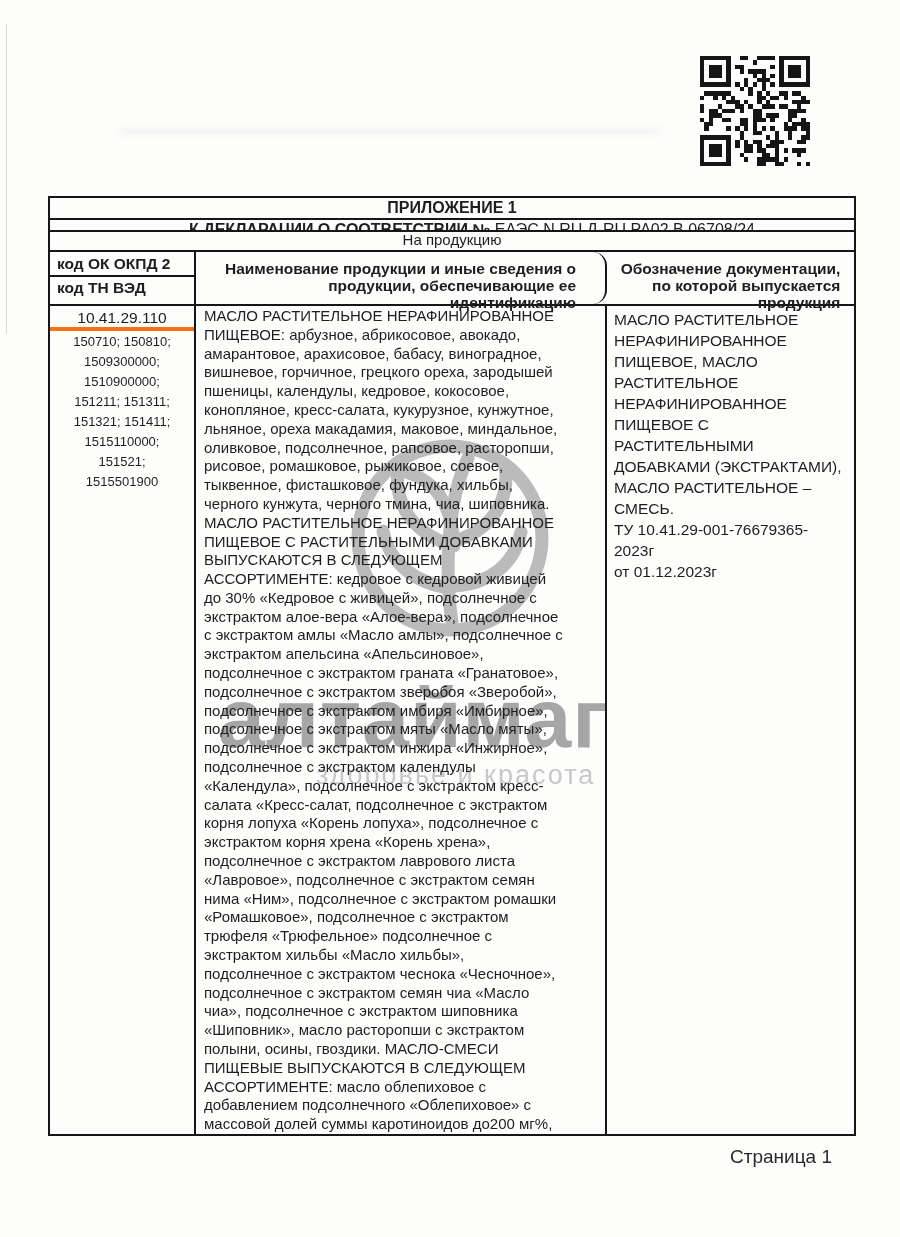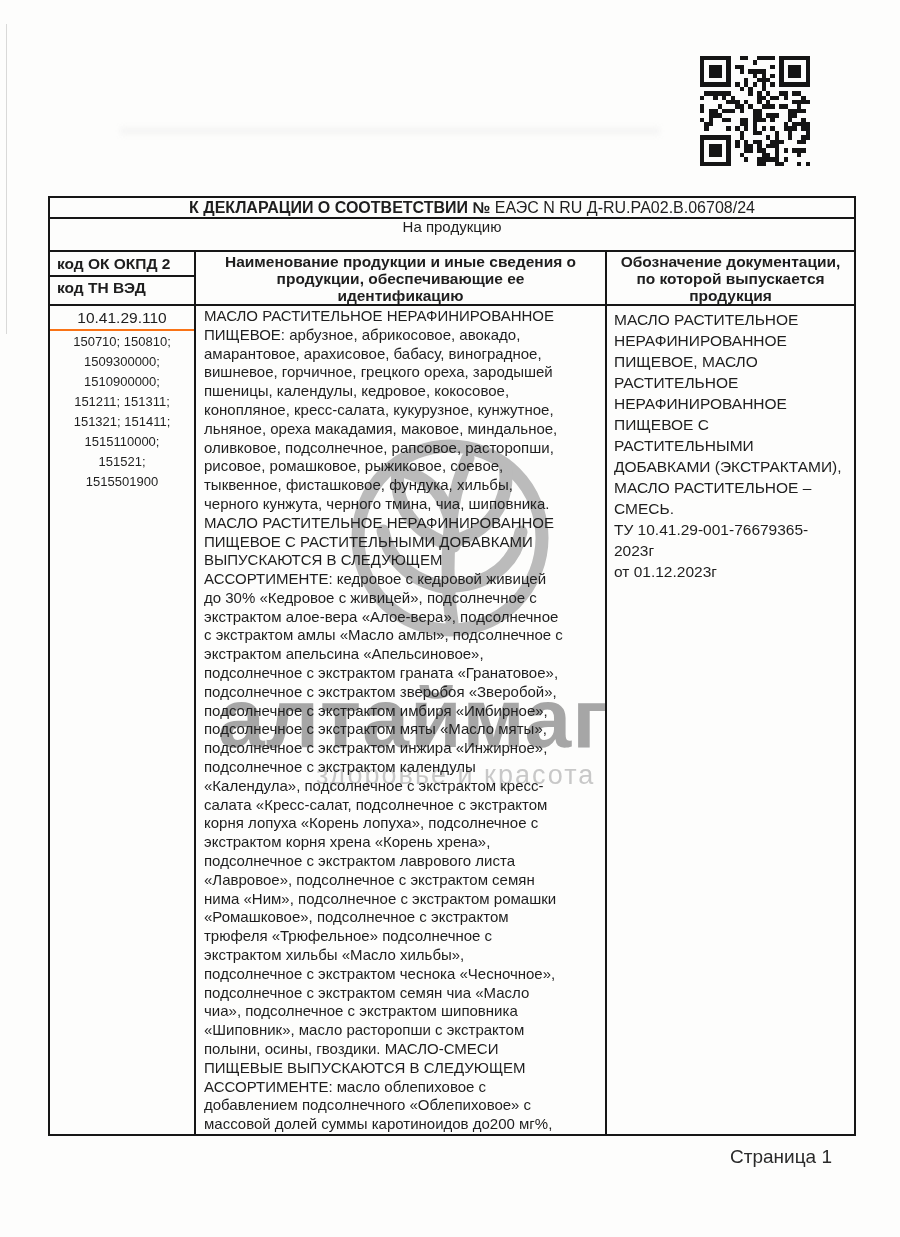--- a/index.html
+++ b/index.html
@@ -38,23 +38,23 @@
   .t-subtitle{height:22px;line-height:20px;text-align:center;font-size:16px;white-space:nowrap;overflow:hidden;padding-left:40px;}
   .t-subtitle .b{font-weight:bold;}
   .t-scope{height:36px;line-height:16px;text-align:center;font-size:15px;}
   .t-header{height:54px;display:flex;font-weight:bold;}
   .t-data{flex:1;display:flex;border-bottom:none;}
   .c1{width:146px;box-sizing:border-box;border-right:2px solid #161616;}
   .c2{width:411px;box-sizing:border-box;border-right:2px solid #161616;}
   .c3{flex:1;box-sizing:border-box;}
   .h-c1-top{height:25px;line-height:23px;box-sizing:border-box;border-bottom:2px solid #161616;padding-left:7px;font-size:15.5px;}
   .h-c1-bottom{height:24px;line-height:22px;padding-left:7px;font-size:15.5px;}
-  .h-center{display:flex;align-items:flex-start;justify-content:center;text-align:center;
-    font-size:15.5px;line-height:17px;padding-top:1px;white-space:pre-line;}
-  .okpd{height:25px;line-height:24px;box-sizing:border-box;border-bottom:2px solid #f97316;
+  .h-center{display:flex;align-items:flex-start;justify-content:center;text-align:right;
+    font-size:15.5px;line-height:17px;padding-top:8px;white-space:pre-line;border-radius:14px;}
+  .okpd{height:25px;line-height:24px;box-sizing:border-box;border-bottom:4px solid #f97316;
     text-align:center;font-size:15.5px;}
   .tnved{text-align:center;font-size:13px;line-height:20px;padding-top:1px;white-space:pre-line;}
   .product{padding:1px 8px 0 8px;font-size:15px;line-height:18.8px;white-space:pre-line;}
   .docs{padding:3px 6px 0 7px;font-size:15.5px;line-height:21px;white-space:pre-line;}
   
   .page-number{position:absolute;right:68px;top:1146px;font-size:19px;color:#2a2a2a;}
 </style>
 </head>
 <body>
 
@@ -362,20 +362,21 @@
       <path d="M110 104 C 146 92, 162 62, 157 30"></path>
       <path d="M103 152 C 68 148, 42 128, 35 95"></path>
       <path d="M107 150 C 141 148, 167 128, 173 96"></path>
     </g>
   </svg>
 </div>
 <div class="wm-brand">алтаймаг</div>
 <div class="wm-tagline">здоровье и красота</div>
 
 <div class="doc-table">
+  <div class="t-row t-title">ПРИЛОЖЕНИЕ 1</div>
   <div class="t-row t-subtitle"><span class="b">К ДЕКЛАРАЦИИ О СООТВЕТСТВИИ №</span><span> ЕАЭС N RU Д-RU.РА02.В.06708/24</span></div>
   <div class="t-row t-scope">На продукцию</div>
   <div class="t-row t-header">
     <div class="c1">
       <div class="h-c1-top">код ОК ОКПД 2</div>
       <div class="h-c1-bottom">код ТН ВЭД</div>
     </div>
     <div class="c2 h-center">Наименование продукции и иные сведения о
 продукции, обеспечивающие ее
 идентификацию</div>

